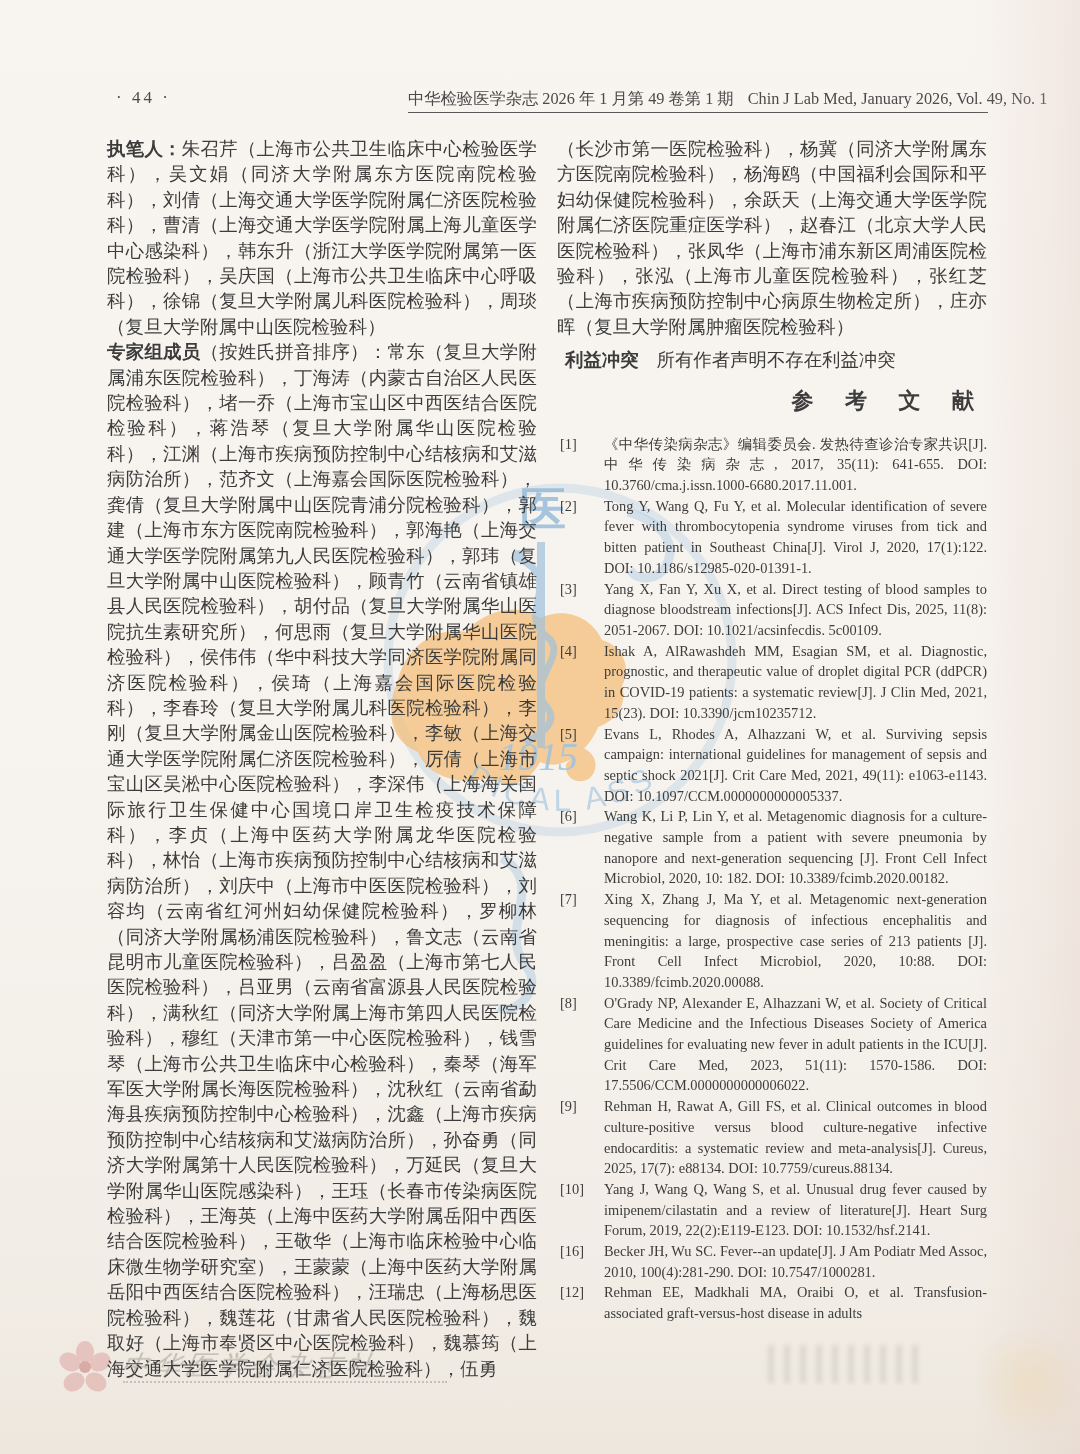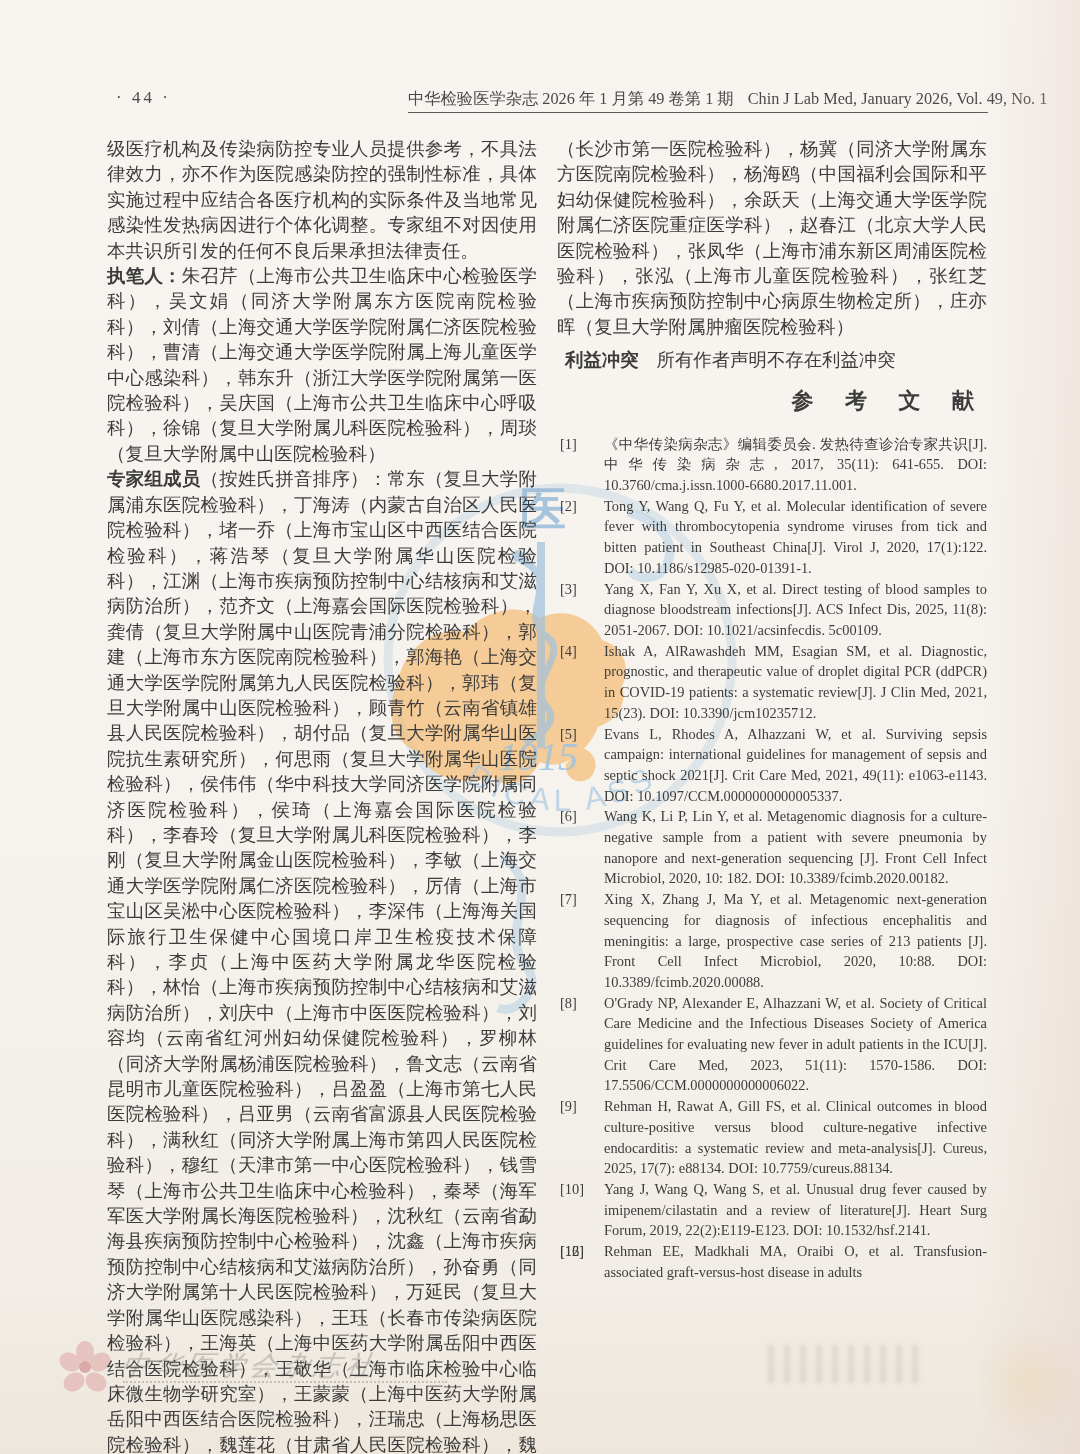--- a/index.html
+++ b/index.html
@@ -79,21 +79,20 @@
     </g>
   </svg>
 
   <div class="pagenum">· 44 ·</div>
   <div class="cite">
     <span>中华检验医学杂志 2026 年 1 月第 49 卷第 1 期</span><span class="en">Chin J Lab Med, January 2026, Vol. 49, No. 1</span>
   </div>
   <div class="headrule"></div>
 
   <div class="col col-left">
-    <p class="cjk"><span>级医疗机构及传染病防控专业人员提供参考，不具法律效力，亦不作为医院感染防控的强制性标准，具体实施过程中应结合各医疗机构的实际条件及当地常见感染性发热病因进行个体化调整。专家组不对因使用本共识所引发的任何不良后果承担法律责任。</span></p>
     <p class="cjk"><span class="lead">执笔人：</span><span>朱召芹（上海市公共卫生临床中心检验医学科），吴文娟（同济大学附属东方医院南院检验科），刘倩（上海交通大学医学院附属仁济医院检验科），曹清（上海交通大学医学院附属上海儿童医学中心感染科），韩东升（浙江大学医学院附属第一医院检验科），吴庆国（上海市公共卫生临床中心呼吸科），徐锦（复旦大学附属儿科医院检验科），周琰（复旦大学附属中山医院检验科）</span></p>
     <p class="cjk"><span class="lead">专家组成员</span><span>（按姓氏拼音排序）：常东（复旦大学附属浦东医院检验科），丁海涛（内蒙古自治区人民医院检验科），堵一乔（上海市宝山区中西医结合医院检验科），蒋浩琴（复旦大学附属华山医院检验科），江渊（上海市疾病预防控制中心结核病和艾滋病防治所），范齐文（上海嘉会国际医院检验科），龚倩（复旦大学附属中山医院青浦分院检验科），郭建（上海市东方医院南院检验科），郭海艳（上海交通大学医学院附属第九人民医院检验科），郭玮（复旦大学附属中山医院检验科），顾青竹（云南省镇雄县人民医院检验科），胡付品（复旦大学附属华山医院抗生素研究所），何思雨（复旦大学附属华山医院检验科），侯伟伟（华中科技大学同济医学院附属同济医院检验科），侯琦（上海嘉会国际医院检验科），李春玲（复旦大学附属儿科医院检验科），李刚（复旦大学附属金山医院检验科），李敏（上海交通大学医学院附属仁济医院检验科），厉倩（上海市宝山区吴淞中心医院检验科），李深伟（上海海关国际旅行卫生保健中心国境口岸卫生检疫技术保障科），李贞（上海中医药大学附属龙华医院检验科），林怡（上海市疾病预防控制中心结核病和艾滋病防治所），刘庆中（上海市中医医院检验科），刘容均（云南省红河州妇幼保健院检验科），罗柳林（同济大学附属杨浦医院检验科），鲁文志（云南省昆明市儿童医院检验科），吕盈盈（上海市第七人民医院检验科），吕亚男（云南省富源县人民医院检验科），满秋红（同济大学附属上海市第四人民医院检验科），穆红（天津市第一中心医院检验科），钱雪琴（上海市公共卫生临床中心检验科），秦琴（海军军医大学附属长海医院检验科），沈秋红（云南省勐海县疾病预防控制中心检验科），沈鑫（上海市疾病预防控制中心结核病和艾滋病防治所），孙奋勇（同济大学附属第十人民医院检验科），万延民（复旦大学附属华山医院感染科），王珏（长春市传染病医院检验科），王海英（上海中医药大学附属岳阳中西医结合医院检验科），王敬华（上海市临床检验中心临床微生物学研究室），王蒙蒙（上海中医药大学附属岳阳中西医结合医院检验科），汪瑞忠（上海杨思医院检验科），魏莲花（甘肃省人民医院检验科），魏取好（上海市奉贤区中心医院检验科），魏慕筠（上海交通大学医学院附属仁济医院检验科），伍勇</span></p>
   </div>
 
   <div class="col col-right">
     <p class="cjk"><span>（长沙市第一医院检验科），杨冀（同济大学附属东方医院南院检验科），杨海鸥（中国福利会国际和平妇幼保健院检验科），余跃天（上海交通大学医学院附属仁济医院重症医学科），赵春江（北京大学人民医院检验科），张凤华（上海市浦东新区周浦医院检验科），张泓（上海市儿童医院检验科），张红芝（上海市疾病预防控制中心病原生物检定所），庄亦晖（复旦大学附属肿瘤医院检验科）</span></p>
     <p class="coi"><span class="lead">利益冲突</span><span>所有作者声明不存在利益冲突</span></p>
     <h3 class="ref-title">参 考 文 献</h3>
     <div class="refs">
 
@@ -110,21 +109,21 @@
         <p class="ref"><span class="num">[6]</span><span>Wang K, Li P, Lin Y, et al. Metagenomic diagnosis for a culture-negative sample from a patient with severe pneumonia by nanopore and next-generation sequencing [J]. Front Cell Infect Microbiol, 2020, 10: 182. DOI: 10.3389/fcimb.2020.00182.</span></p>
 
         <p class="ref"><span class="num">[7]</span><span>Xing X, Zhang J, Ma Y, et al. Metagenomic next-generation sequencing for diagnosis of infectious encephalitis and meningitis: a large, prospective case series of 213 patients [J]. Front Cell Infect Microbiol, 2020, 10:88. DOI: 10.3389/fcimb.2020.00088.</span></p>
 
         <p class="ref"><span class="num">[8]</span><span>O'Grady NP, Alexander E, Alhazzani W, et al. Society of Critical Care Medicine and the Infectious Diseases Society of America guidelines for evaluating new fever in adult patients in the ICU[J]. Crit Care Med, 2023, 51(11): 1570-1586. DOI: 17.5506/CCM.0000000000006022.</span></p>
 
         <p class="ref"><span class="num">[9]</span><span>Rehman H, Rawat A, Gill FS, et al. Clinical outcomes in blood culture-positive versus blood culture-negative infective endocarditis: a systematic review and meta-analysis[J]. Cureus, 2025, 17(7): e88134. DOI: 10.7759/cureus.88134.</span></p>
 
         <p class="ref"><span class="num">[10]</span><span>Yang J, Wang Q, Wang S, et al. Unusual drug fever caused by imipenem/cilastatin and a review of literature[J]. Heart Surg Forum, 2019, 22(2):E119-E123. DOI: 10.1532/hsf.2141.</span></p>
 
-        <p class="ref"><span class="num">[16]</span></p>
+        <p class="ref"><span class="num">[16]</span><span>Becker JH, Wu SC. Fever--an update[J]. J Am Podiatr Med Assoc, 2010, 100(4):281-290. DOI: 10.7547/1000281.</span></p>
 
         <p class="ref"><span class="num">[12]</span><span>Rehman EE, Madkhali MA, Oraibi O, et al. Transfusion-associated graft-versus-host disease in adults</span></p>
       </div>
   </div>
 
   <svg class="stamp-flower" viewBox="0 0 54 56" xmlns="http://www.w3.org/2000/svg">
     <g fill="#d98c8c" opacity="0.75">
       <ellipse cx="27" cy="12" rx="9" ry="11"></ellipse>
       <ellipse cx="42" cy="22" rx="9" ry="11" transform="rotate(60 42 22)"></ellipse>
       <ellipse cx="38" cy="42" rx="9" ry="11" transform="rotate(120 38 42)"></ellipse>

